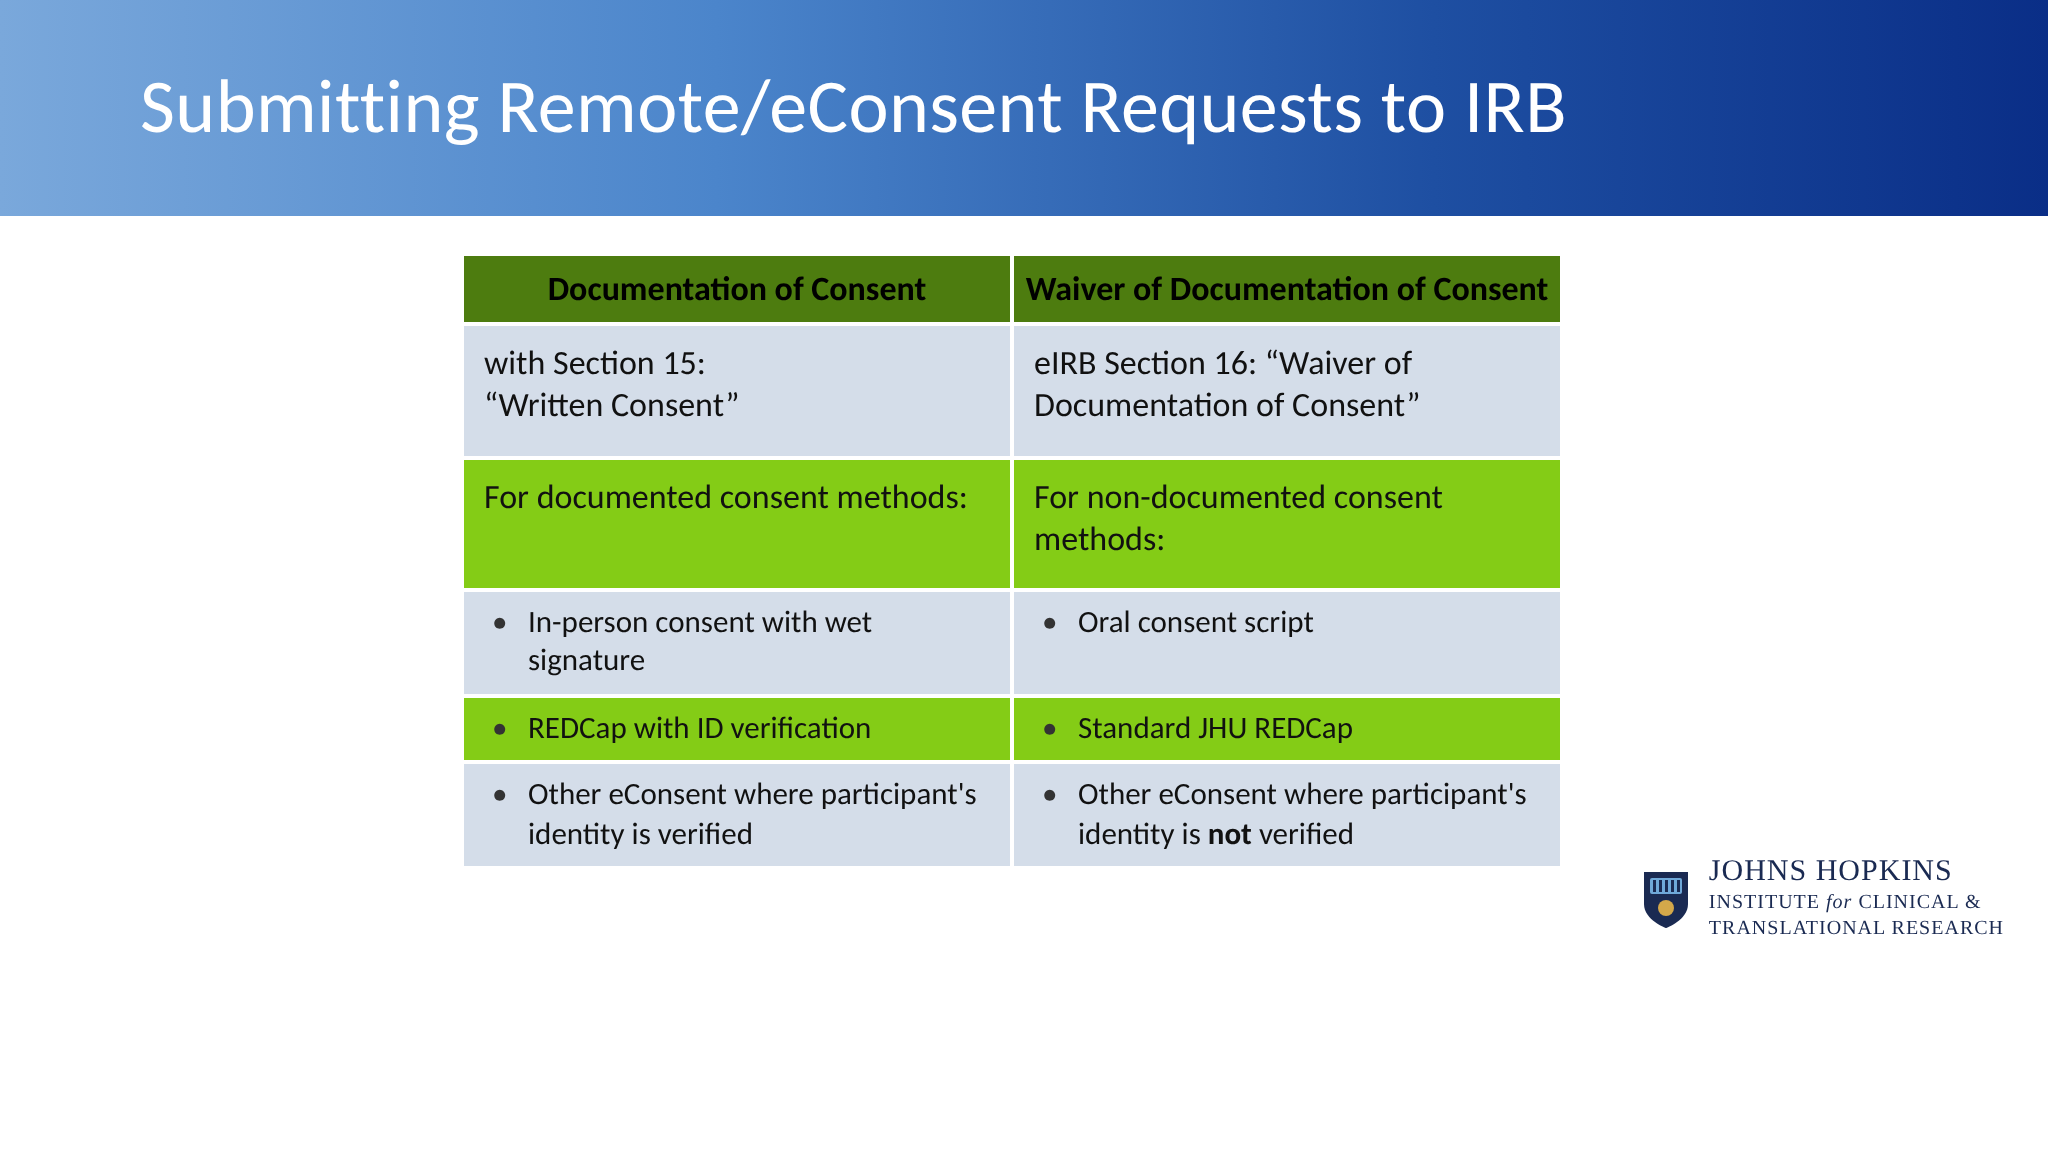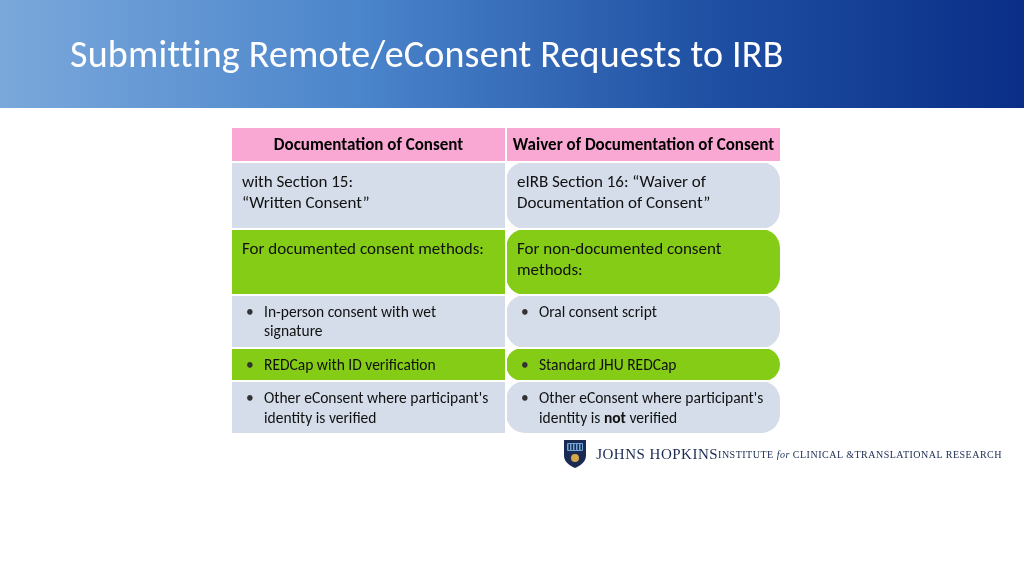--- a/index.html
+++ b/index.html
@@ -10,49 +10,49 @@
     height: 108px;
     background: linear-gradient(90deg, #7aa8db 0%, #4b85cb 35%, #1e4fa2 70%, #0a2e87 100%);
     display: flex;
     align-items: center;
     padding-left: 70px;
   }
   .title-bar h1 { color: #fff; font-weight: 300; font-size: 38px; letter-spacing: 0.2px; }
   .content { position: absolute; top: 128px; left: 232px; }
   table { border-collapse: collapse; width: 548px; }
   th {
-    background: #f9a8d4;
+    background: #4d7c0f;
     color: #000;
     font-weight: 700;
     font-size: 17px;
     padding: 6px 2px;
     text-align: center;
     vertical-align: middle;
     border-right: 2px solid #fff;
   }
   th:last-child { border-right: none; }
   td {
     font-size: 17px;
     color: #111;
     padding: 8px 10px 14px 10px;
     vertical-align: top;
     border-right: 2px solid #fff;
     border-top: 2px solid #fff;
     line-height: 1.25;
   }
-  td:last-child { border-right: none; border-radius: 19px; }
+  td:last-child { border-right: none; }
   tr.shade-a td { background: #d4dde9; }
   tr.shade-b td { background: #84cc16; }
   td.bullet { padding-left: 14px; padding-top: 6px; padding-bottom: 6px; font-size: 15.5px; }
   td.bullet .dot { display: inline-block; width: 18px; vertical-align: top; color: #333; }
   td.bullet .txt { display: inline-block; width: calc(100% - 22px); vertical-align: top; }
   .bold { font-weight: 700; }
   .logo { position: absolute; right: 22px; bottom: 14px; display: flex; align-items: center; gap: 8px; }
   .shield { width: 26px; height: 32px; }
-  .logo-text { display: flex; flex-direction: row; color: #1a2a52; line-height: 1; }
+  .logo-text { display: flex; flex-direction: column; color: #1a2a52; line-height: 1; }
   .logo-text .brand { font-family: Georgia, "Times New Roman", serif; font-size: 15px; letter-spacing: 0.5px; font-weight: 400; }
   .logo-text .sub { font-size: 10px; letter-spacing: 0.5px; margin-top: 3px; font-family: Georgia, serif; }
   .logo-text .sub .sc { font-variant: small-caps; }
   .logo-text .sub em { font-style: italic; }
 </style>
 </head>
 <body>
 <div class="slide">
 
   <div class="title-bar">

